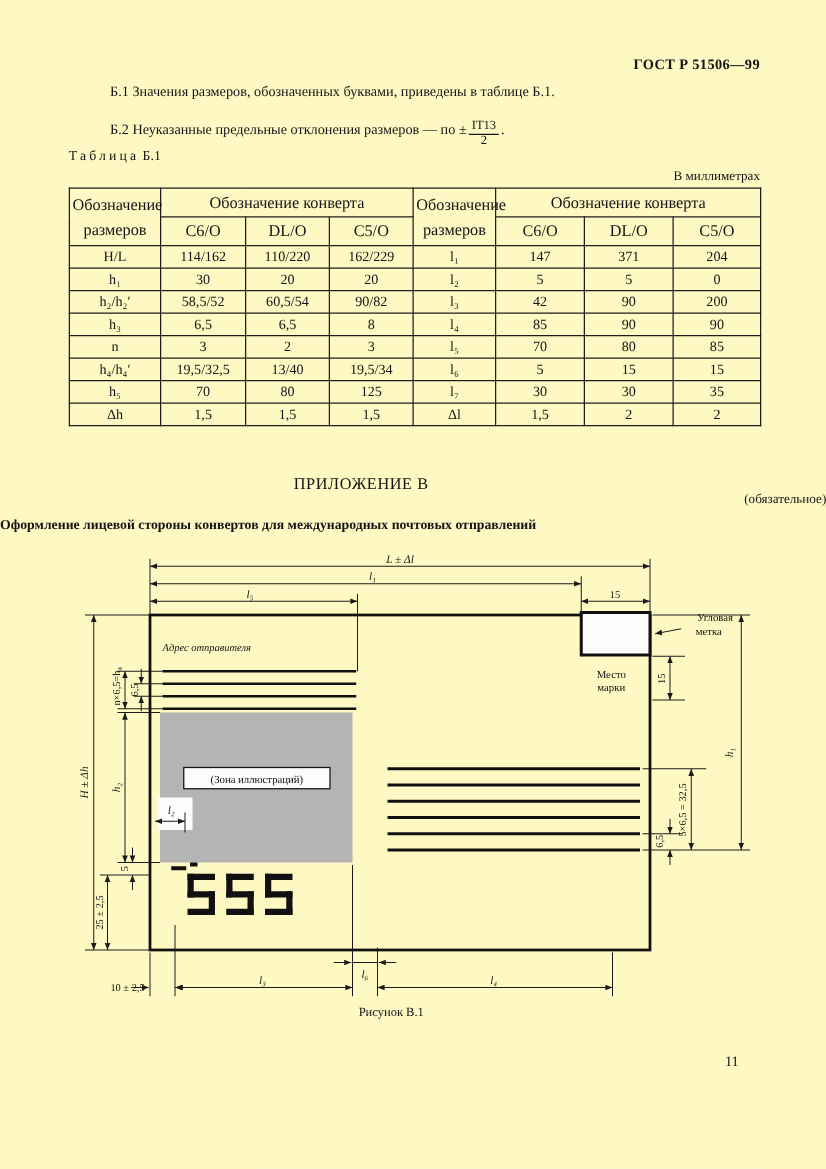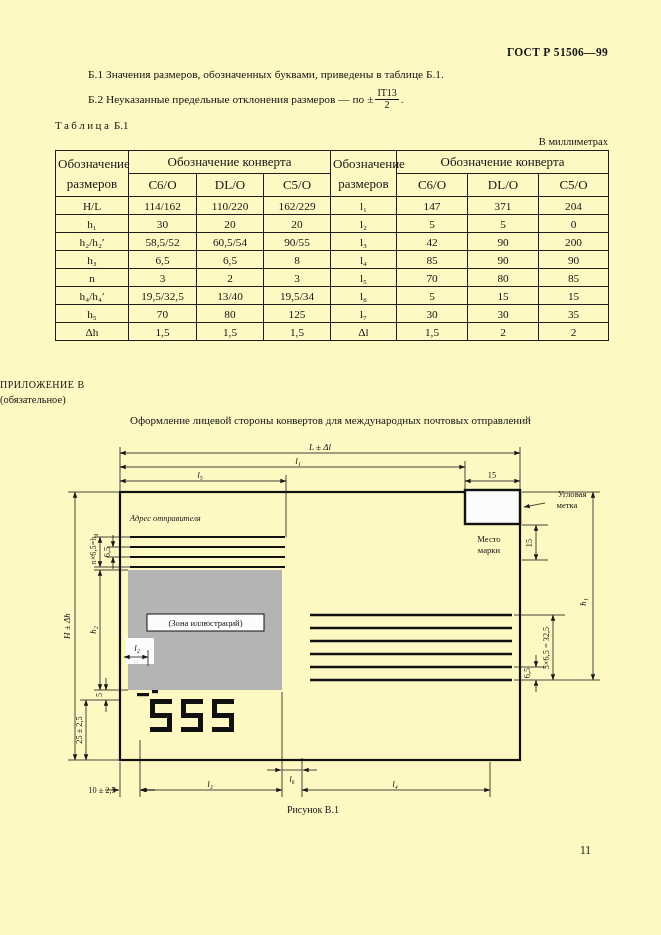--- a/index.html
+++ b/index.html
@@ -4,37 +4,37 @@
 <style>
   *{margin:0;padding:0;box-sizing:border-box}
   html,body{width:661px;height:935px}
   body{background:#e9e9e6;font-family:"Liberation Serif","DejaVu Serif",serif;color:#141414}
   .page{position:absolute;left:0;top:0;width:661px;height:935px;background:#fef9c3;overflow:hidden}
 
   .doc-number{position:absolute;top:46px;right:53px;font-weight:bold;font-size:11.5px;letter-spacing:.3px}
   .para{position:absolute;left:88px;width:520px;font-size:11.4px;line-height:14px}
   .para-b1{top:67px}
   .para-b2{top:88px}
-  .frac{display:inline-block;vertical-align:middle;text-align:center;line-height:1.05;margin:0 2px 3px 2px}
+  .frac{display:inline-block;vertical-align:middle;text-align:center;line-height:1.05;margin:8px 2px 3px 2px}
   .frac .num{display:block;border-bottom:1px solid #141414;padding:0 2px;font-size:10px}
   .frac .den{display:block;font-size:10px}
 
   .tbl-caption{position:absolute;left:55px;top:119px;font-size:11px}
   .tbl-caption .spaced{letter-spacing:2.5px}
   .units{position:absolute;right:53px;top:136px;font-size:10.5px}
 
   table.dims{position:absolute;top:150px;left:55px;width:553px;border-collapse:collapse;font-size:11.3px;table-layout:fixed}
   .dims th,.dims td{border:1px solid #1d1d1d;text-align:center;vertical-align:middle;padding:1px 2px;font-weight:normal}
   .dims th{font-size:13px;line-height:20px;height:22px}
   .dims td{height:18px}
   .dims td.sym{}
 
-  .appendix-title{position:absolute;left:0;width:578px;top:379px;font-size:10px;letter-spacing:.5px}
-  .appendix-sub{position:absolute;left:0;width:661px;top:394px;text-align:left;font-size:10.5px}
-  .section-title{position:absolute;left:0;width:661px;top:414px;text-align:center;font-size:11px;font-weight:normal}
+  .appendix-title{position:absolute;left:0;width:578px;top:379px;text-align:center;font-size:13px;letter-spacing:.5px}
+  .appendix-sub{position:absolute;left:0;width:661px;top:394px;text-align:right;font-size:10.5px}
+  .section-title{position:absolute;left:0;width:661px;top:414px;text-align:left;font-size:11px;font-weight:bold}
 
   .page-num{position:absolute;top:844px;right:70px;font-size:11.5px}
 
   svg{position:absolute;left:0;top:440px}
   svg text{font-family:"Liberation Serif","DejaVu Serif",serif;fill:#141414}
   .thin{stroke:#1a1a1a;stroke-width:.8;fill:none}
   .thick{stroke:#111;stroke-width:2.2;fill:none}
   .aline{stroke:#111;stroke-width:2.4}
   .sline{stroke:#111;stroke-width:2.1}
   #arr path{fill:#1a1a1a}
@@ -104,21 +104,21 @@
           <td>20</td>
           <td class="sym">l₂</td>
           <td>5</td>
           <td>5</td>
           <td>0</td>
         </tr>
         <tr>
           <td class="sym">h₂/h₂′</td>
           <td>58,5/52</td>
           <td>60,5/54</td>
-          <td>90/55</td>
+          <td>90/82</td>
           <td class="sym">l₃</td>
           <td>42</td>
           <td>90</td>
           <td>200</td>
         </tr>
         <tr>
           <td class="sym">h₃</td>
           <td>6,5</td>
           <td>6,5</td>
           <td>8</td>

